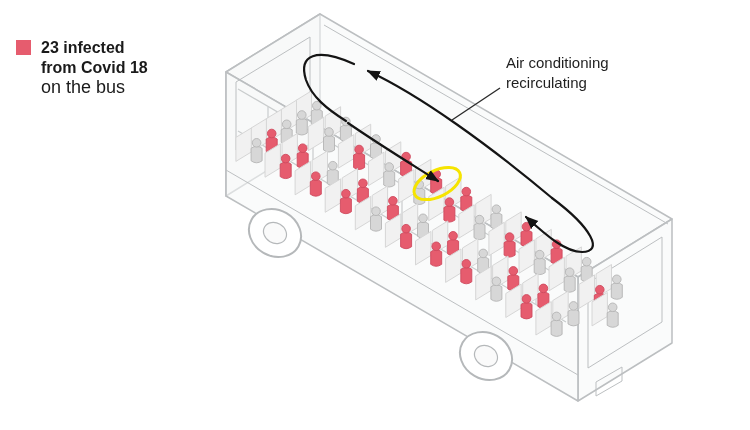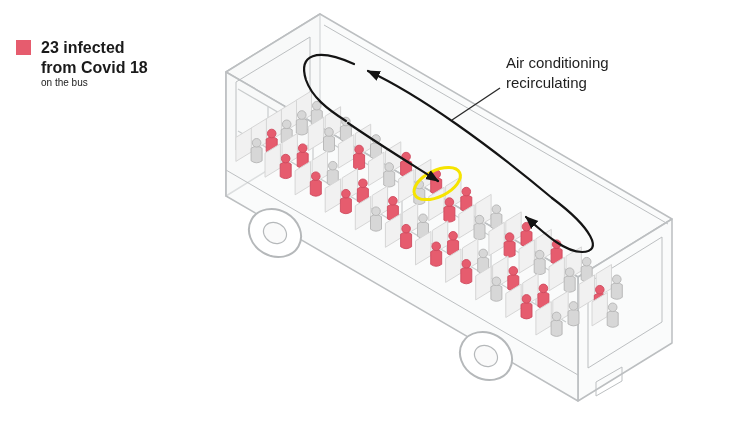--- a/index.html
+++ b/index.html
@@ -4,21 +4,21 @@
 <style>
   html,body{margin:0;padding:0;background:#ffffff;}
   body{width:750px;height:430px;overflow:hidden;position:relative;
        font-family:"Liberation Sans",sans-serif;}
   .stage{position:absolute;inset:0;}
   svg{position:absolute;left:0;top:0;}
   .legend{position:absolute;left:16px;top:38px;display:flex;align-items:flex-start;gap:10px;z-index:5;}
   .legend .swatch{width:15px;height:15px;display:inline-block;margin-top:2px;}
   .legend .legend-text{font-size:16px;line-height:1.22;color:#1a1a1a;}
   .legend .bold{font-weight:700;}
-  .legend .regular{font-weight:400;font-size:10px;}
+  .legend .regular{font-weight:400;font-size:18px;}
   text.anno{font-size:15px;fill:#1f1f1f;}
 </style>
 </head>
 <body>
 
 <div class="stage">
 
   <div class="legend">
     <span class="swatch" style="background: rgb(230, 92, 110);"></span>
     <div class="legend-text">

